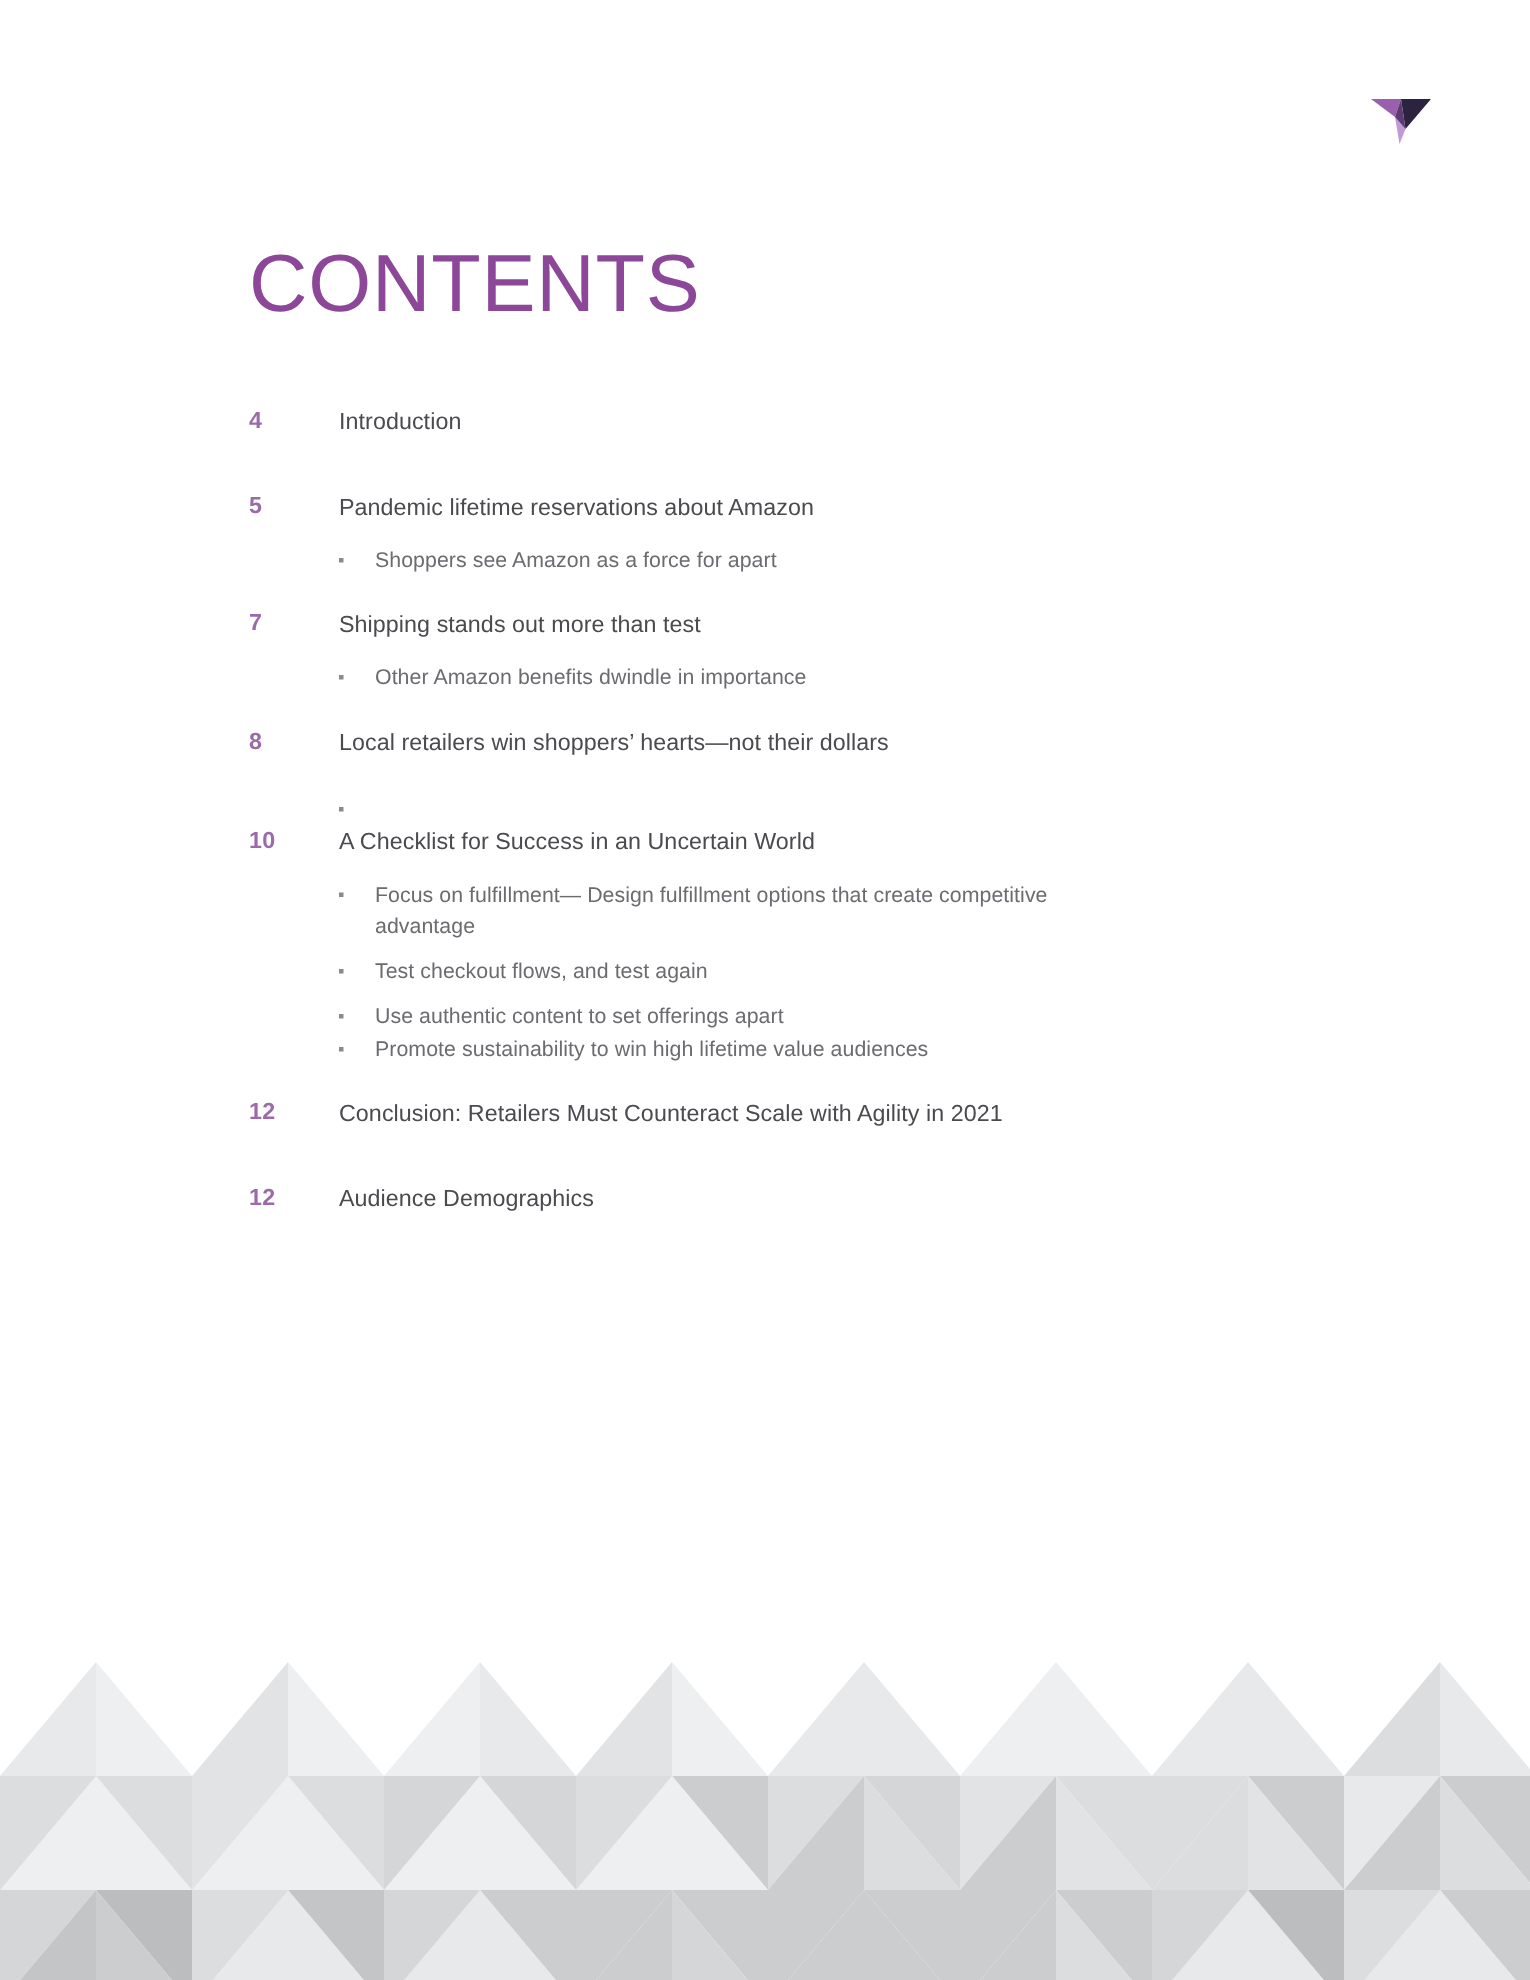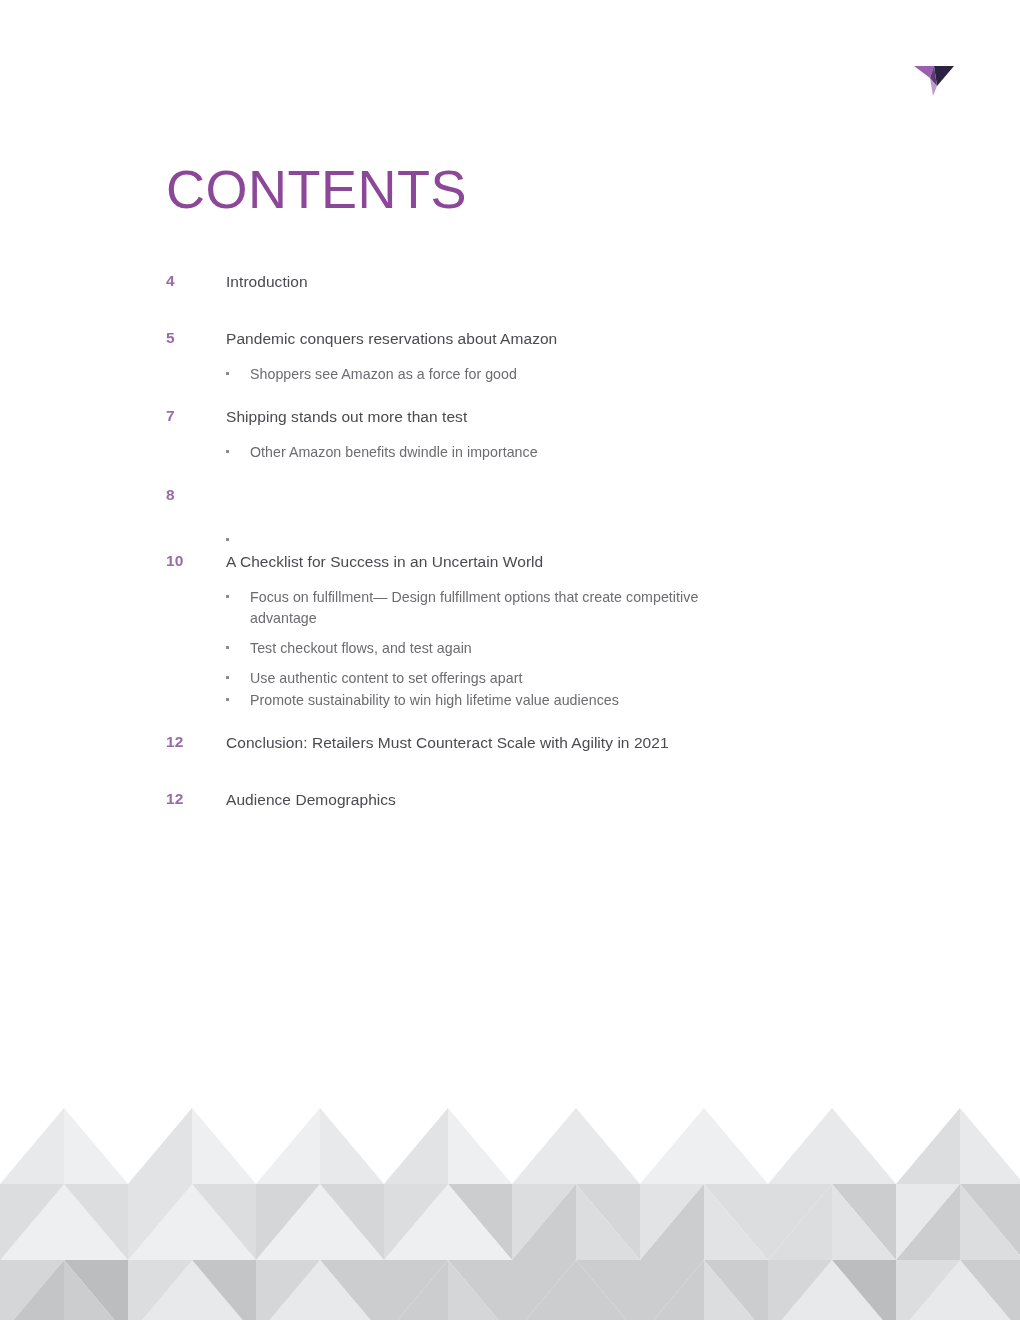--- a/index.html
+++ b/index.html
@@ -141,27 +141,27 @@
     <div class="entry-head">
       <span class="entry-num">4</span>
       <span class="entry-label">Introduction</span>
     </div>
   </div>
   <div class="gap-head"></div>
 
   <div class="toc-entry">
     <div class="entry-head">
       <span class="entry-num">5</span>
-      <span class="entry-label">Pandemic conquers reservations about Amazon</span>
+      <span class="entry-label">Pandemic lifetime reservations about Amazon</span>
     </div>
     <div class="gap-sub"></div>
     <ul class="sub-list">
       <li class="sub-item">
         <span class="sub-bullet"></span>
-        <span>Shoppers see Amazon as a force for good</span>
+        <span>Shoppers see Amazon as a force for apart</span>
       </li>
     </ul>
   </div>
   <div class="gap-sub-last"></div>
 
   <div class="toc-entry">
     <div class="entry-head">
       <span class="entry-num">7</span>
       <span class="entry-label">Shipping stands out more than test</span>
     </div>
@@ -171,20 +171,21 @@
         <span class="sub-bullet"></span>
         <span>Other Amazon benefits dwindle in importance</span>
       </li>
     </ul>
   </div>
   <div class="gap-sub-last"></div>
 
   <div class="toc-entry">
     <div class="entry-head">
       <span class="entry-num">8</span>
+      <span class="entry-label">Local retailers win shoppers’ hearts—not their dollars</span>
     </div>
     <div class="gap-sub"></div>
     <ul class="sub-list">
       <li class="sub-item" style="margin-top:9px">
         <span class="sub-bullet"></span>
       </li>
     </ul>
   </div>
   <div class="gap-sub-last"></div>
 

